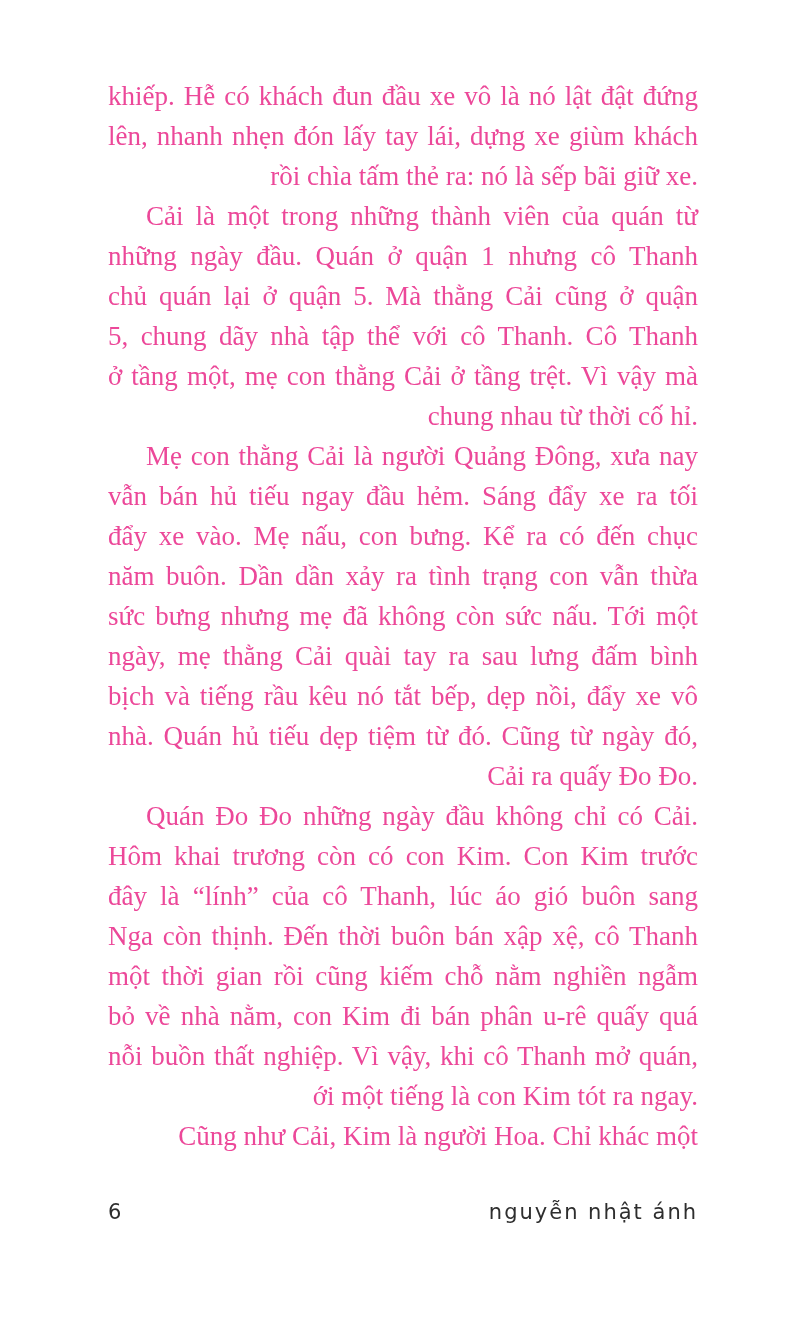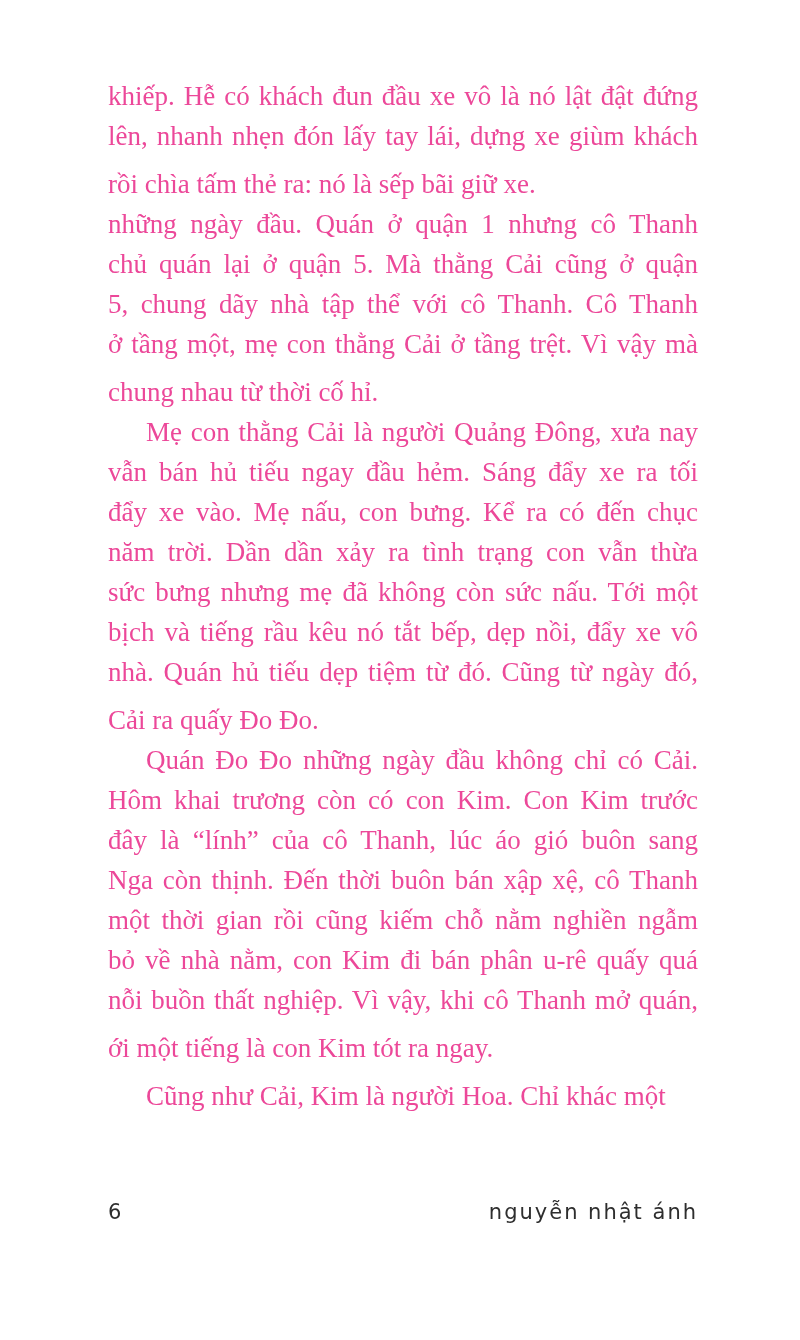--- a/index.html
+++ b/index.html
@@ -35,22 +35,21 @@
     white-space: nowrap;
   }
   
   .text-line.just {
     white-space: normal;
     text-align: justify;
     text-align-last: justify;
   }
   .text-line.lastline {
     white-space: normal;
-    text-align: left;
-    margin-top: 8px;
+    text-align: right;
   }
   .text-line.indent {
     text-indent: 38px;
   }
   .footer {
     position: absolute;
     left: 108px;
     top: 1200px;
     width: 590px;
     height: 34px;
@@ -74,30 +73,32 @@
 </style>
 </head>
 <body>
 
 <div class="book-page">
 
   <div class="text-block" id="text-block">
       <div class="text-line just">khiếp. Hễ có khách đun đầu xe vô là nó lật đật đứng</div>
       <div class="text-line just">lên, nhanh nhẹn đón lấy tay lái, dựng xe giùm khách</div>
       <div class="text-line lastline">rồi chìa tấm thẻ ra: nó là sếp bãi giữ xe.</div>
+      <div class="text-line just indent">Cải là một trong những thành viên của quán từ</div>
       <div class="text-line just">những ngày đầu. Quán ở quận 1 nhưng cô Thanh</div>
       <div class="text-line just">chủ quán lại ở quận 5. Mà thằng Cải cũng ở quận</div>
       <div class="text-line just">5, chung dãy nhà tập thể với cô Thanh. Cô Thanh</div>
       <div class="text-line just">ở tầng một, mẹ con thằng Cải ở tầng trệt. Vì vậy mà</div>
       <div class="text-line lastline">chung nhau từ thời cố hỉ.</div>
       <div class="text-line just indent">Mẹ con thằng Cải là người Quảng Đông, xưa nay</div>
       <div class="text-line just">vẫn bán hủ tiếu ngay đầu hẻm. Sáng đẩy xe ra tối</div>
       <div class="text-line just">đẩy xe vào. Mẹ nấu, con bưng. Kể ra có đến chục</div>
-      <div class="text-line just">năm trời. Dần dần xảy ra tình trạng con vẫn thừa</div>
+      <div class="text-line just">năm buôn. Dần dần xảy ra tình trạng con vẫn thừa</div>
       <div class="text-line just">sức bưng nhưng mẹ đã không còn sức nấu. Tới một</div>
+      <div class="text-line just">ngày, mẹ thằng Cải quài tay ra sau lưng đấm bình</div>
       <div class="text-line just">bịch và tiếng rầu kêu nó tắt bếp, dẹp nồi, đẩy xe vô</div>
       <div class="text-line just">nhà. Quán hủ tiếu dẹp tiệm từ đó. Cũng từ ngày đó,</div>
       <div class="text-line lastline">Cải ra quấy Đo Đo.</div>
       <div class="text-line just indent">Quán Đo Đo những ngày đầu không chỉ có Cải.</div>
       <div class="text-line just">Hôm khai trương còn có con Kim. Con Kim trước</div>
       <div class="text-line just">đây là “lính” của cô Thanh, lúc áo gió buôn sang</div>
       <div class="text-line just">Nga còn thịnh. Đến thời buôn bán xập xệ, cô Thanh</div>
       <div class="text-line just">một thời gian rồi cũng kiếm chỗ nằm nghiền ngẫm</div>
       <div class="text-line just">bỏ về nhà nằm, con Kim đi bán phân u-rê quấy quá</div>
       <div class="text-line just">nỗi buồn thất nghiệp. Vì vậy, khi cô Thanh mở quán,</div>

